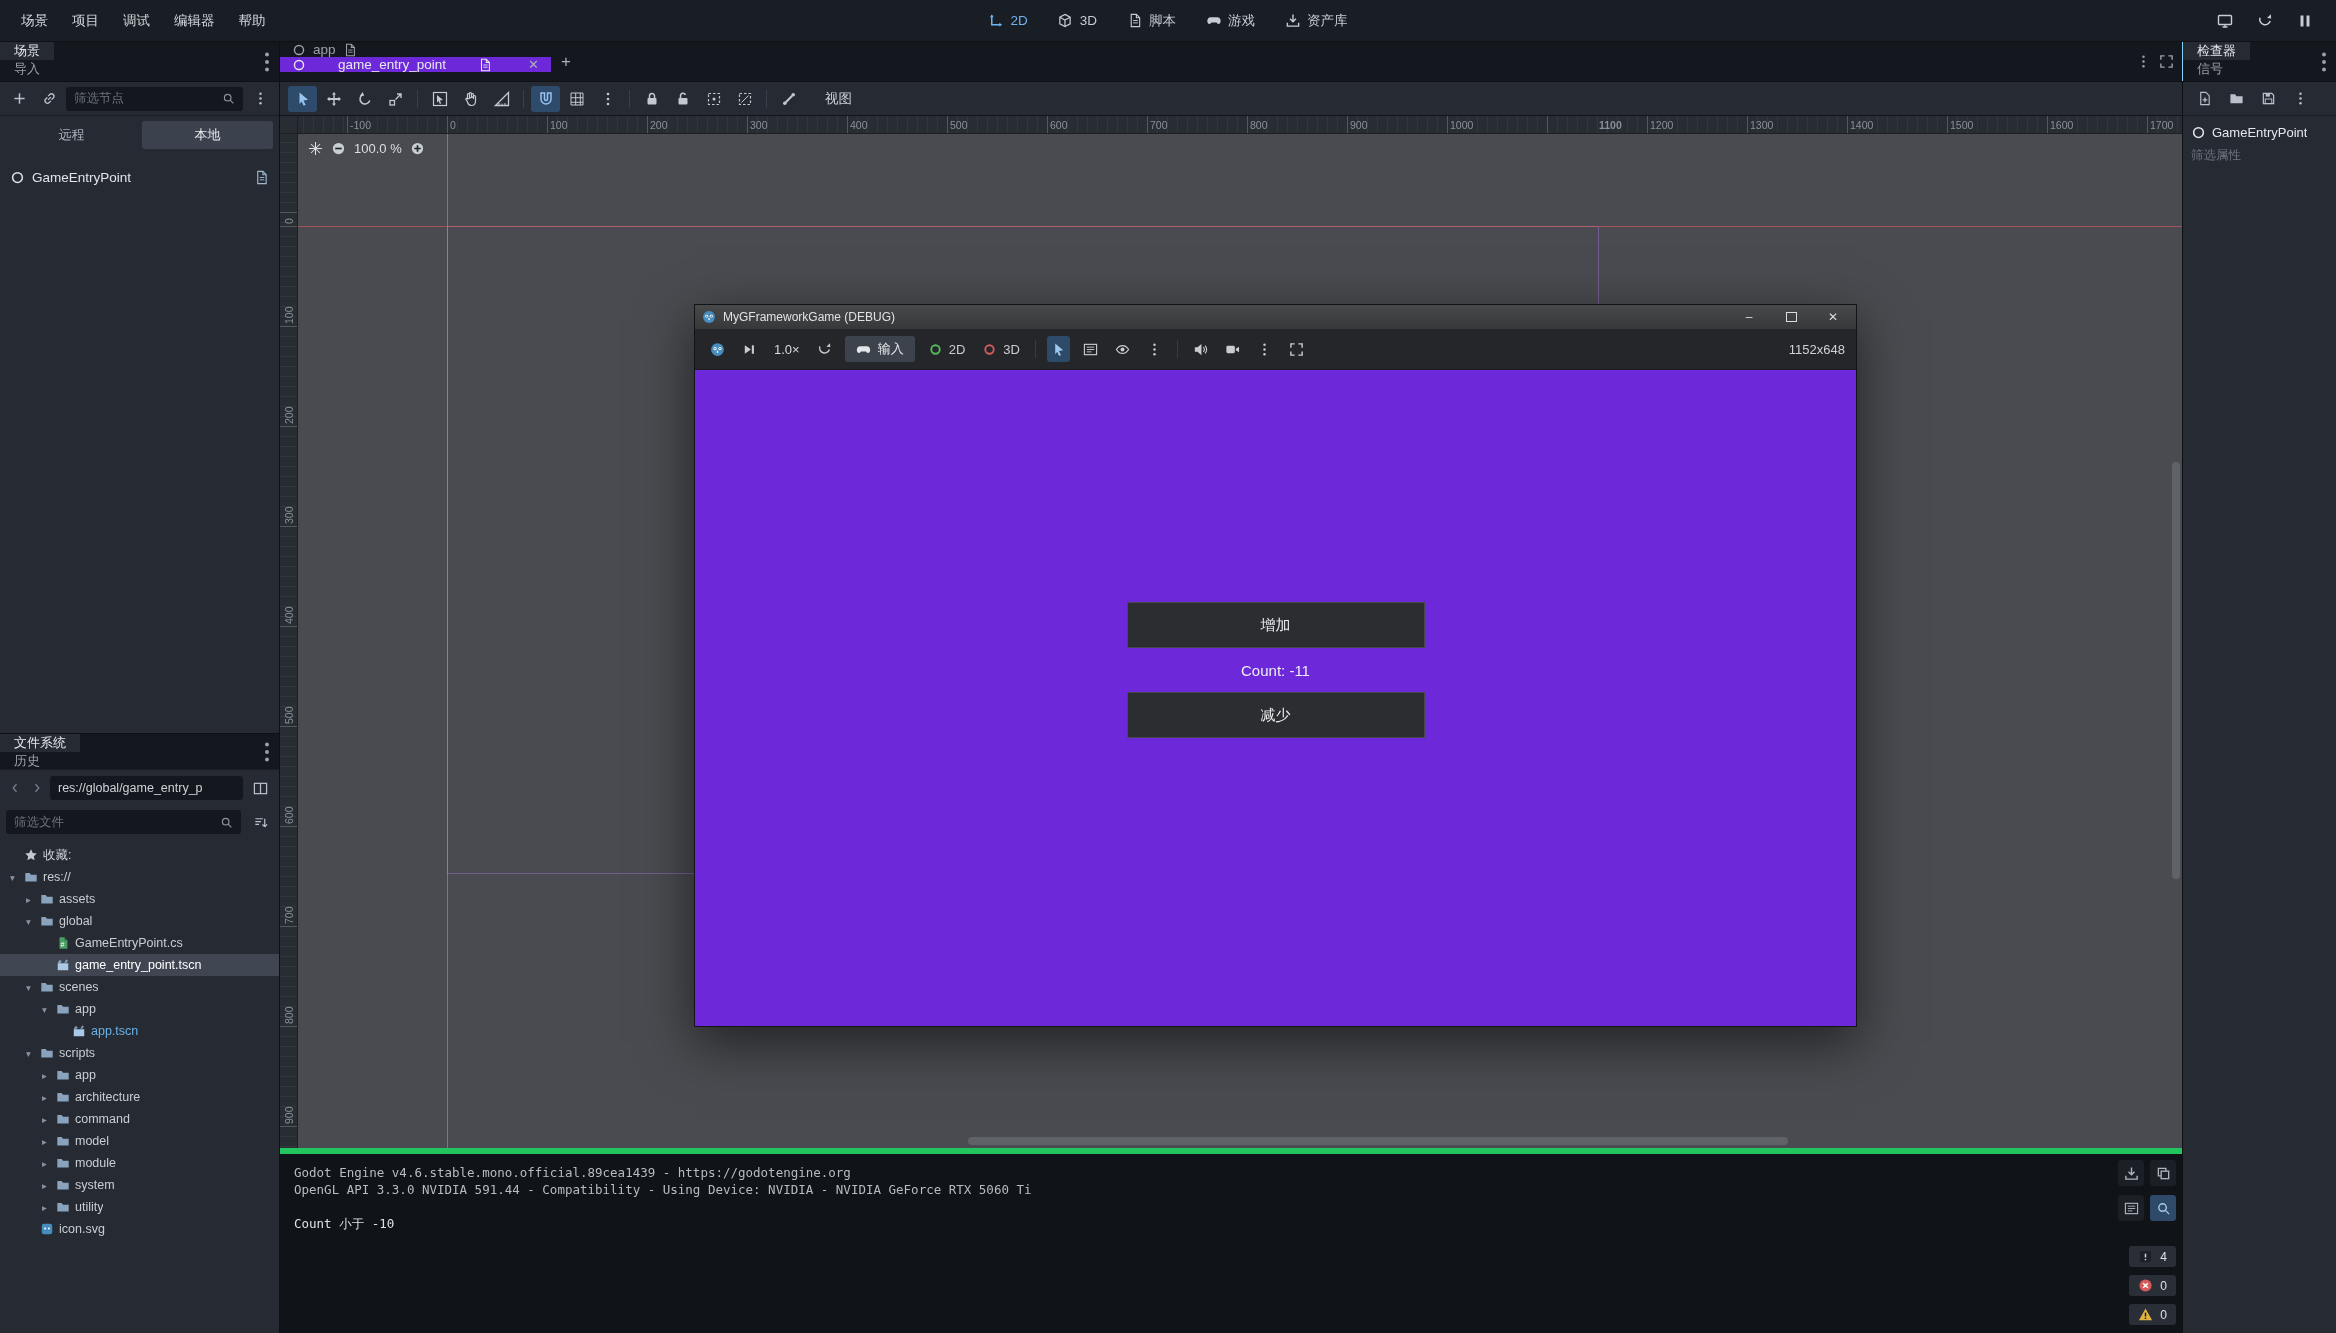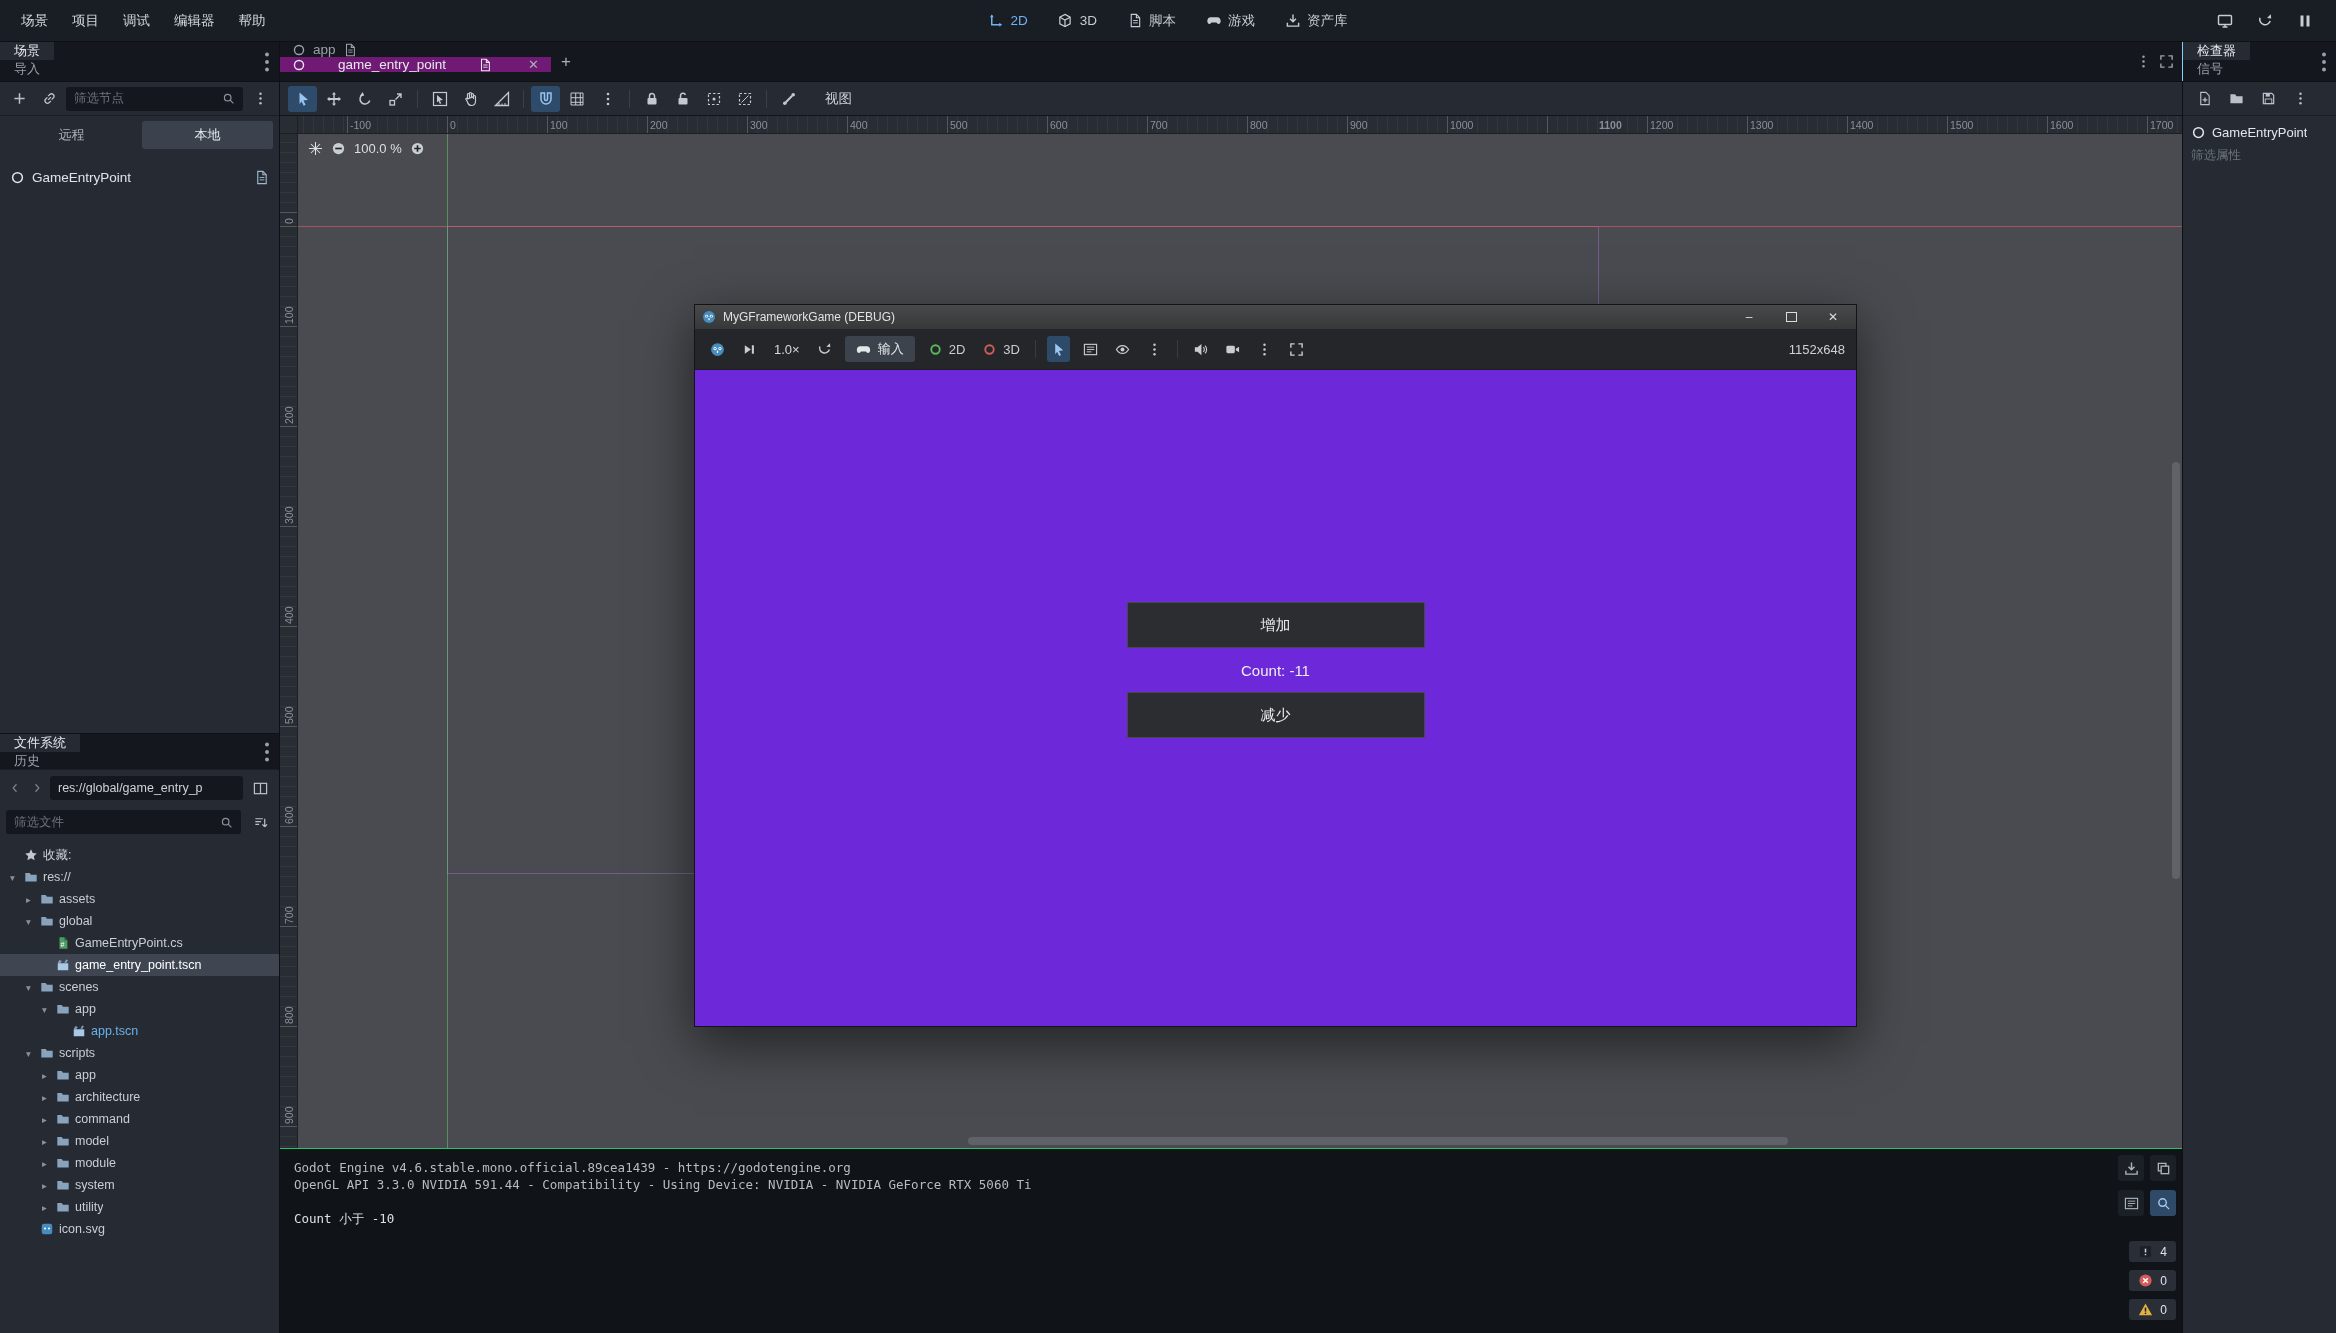--- a/index.html
+++ b/index.html
@@ -22,21 +22,21 @@
   .tabrow{position:absolute;left:0;top:42px;right:0;height:40px;background:#14171d;border-bottom:1px solid #0e1013;
           display:flex;box-sizing:border-box;}
   .dock-tabs{display:flex;align-items:stretch;}
   .dock-tabs.left{width:280px;border-right:1px solid #0e1013;box-sizing:border-box;}
   .dock-tabs.right{width:154px;margin-left:0;border-left:1px solid #7dd3fc;box-sizing:border-box;}
   .dtab{display:flex;align-items:center;padding:0 14px;font-size:13px;color:#98a0a9;}
   .dtab.active{background:#262b33;color:#e4e7eb;}
   .dots-btn{display:flex;align-items:center;justify-content:center;width:24px;color:#9aa1aa;}
   .scene-tabs-wrap{flex:1;display:flex;align-items:stretch;min-width:0;}
   .tab{display:flex;align-items:center;gap:7px;padding:0 12px;font-size:13.5px;color:#9aa1aa;}
-  .tab.active{background:#701a75;color:#e6e9ed;gap:32px;}
+  .tab.active{background:#6d28d9;color:#e6e9ed;gap:32px;}
   .tab .icon svg{width:14px;height:14px;}
   .tab-close{margin-left:4px;font-size:13px;color:#aab0b8;}
   .tab-add{display:flex;align-items:center;justify-content:center;width:30px;font-size:17px;color:#aab0b8;}
   .tabrow-spacer{flex:1;}
   .tabrow-right{display:flex;align-items:center;gap:8px;padding-right:8px;color:#9aa1aa;}
   .tabrow-right .icon svg{width:15px;height:15px;}
   
   .canvas-toolbar{position:absolute;left:280px;top:82px;right:154px;height:34px;background:#262b33;
                   border-bottom:1px solid #121419;display:flex;align-items:center;gap:2px;padding:0 8px;box-sizing:border-box;}
   .tool{width:29px;height:26px;display:flex;align-items:center;justify-content:center;border-radius:3px;color:#c3c9d1;}
@@ -102,21 +102,21 @@
   .fsicon svg{width:14px;height:14px;}
   .fslabel{white-space:nowrap;overflow:hidden;text-overflow:ellipsis;}
   .fs-row .accent{color:#69b1e8;}
   
   .right-dock{position:absolute;right:0;top:82px;width:154px;bottom:0;background:#262b33;border-left:1px solid #0e1013;box-sizing:border-box;}
   .insp-toolbar{height:34px;display:flex;align-items:center;gap:6px;padding:0 8px;border-bottom:1px solid #1a1e24;box-sizing:border-box;}
   .insp-node{display:flex;align-items:center;gap:6px;padding:9px 8px 3px;font-size:13px;color:#e3e7eb;}
   .insp-node .label{white-space:nowrap;overflow:hidden;text-overflow:ellipsis;}
   .insp-filter{margin:4px 8px;color:#6d747e;font-size:12.5px;white-space:nowrap;overflow:hidden;}
   
-  .output{position:absolute;left:280px;right:154px;bottom:0;height:185px;background:#101317;border-top:1px solid #22c55e;
+  .output{position:absolute;left:280px;right:154px;bottom:0;height:185px;background:#101317;border-top:6px solid #22c55e;
           box-sizing:border-box;padding:10px 14px;font-family:"DejaVu Sans Mono","Liberation Mono",monospace;font-size:12.5px;}
   .oline{min-height:17px;line-height:17px;white-space:pre;color:#b6bcc4;}
   .oline.last{color:#dde1e6;}
   .out-side{position:absolute;top:6px;right:6px;display:flex;flex-direction:column;gap:9px;align-items:flex-end;}
   .orow{display:flex;gap:6px;}
   .obtn{width:26px;height:26px;border-radius:3px;background:#1b2026;display:flex;align-items:center;justify-content:center;color:#aeb4bb;}
   .obtn.active{background:#2e4a68;color:#a5cbf1;}
   .badge{display:flex;align-items:center;gap:7px;background:#2a2f37;border-radius:3px;padding:3px 9px;
          color:#e0e4e9;font-size:12px;font-family:"Liberation Sans","DejaVu Sans",sans-serif;min-width:26px;justify-content:flex-end;}
   .badge .icon svg{width:15px;height:15px;}

